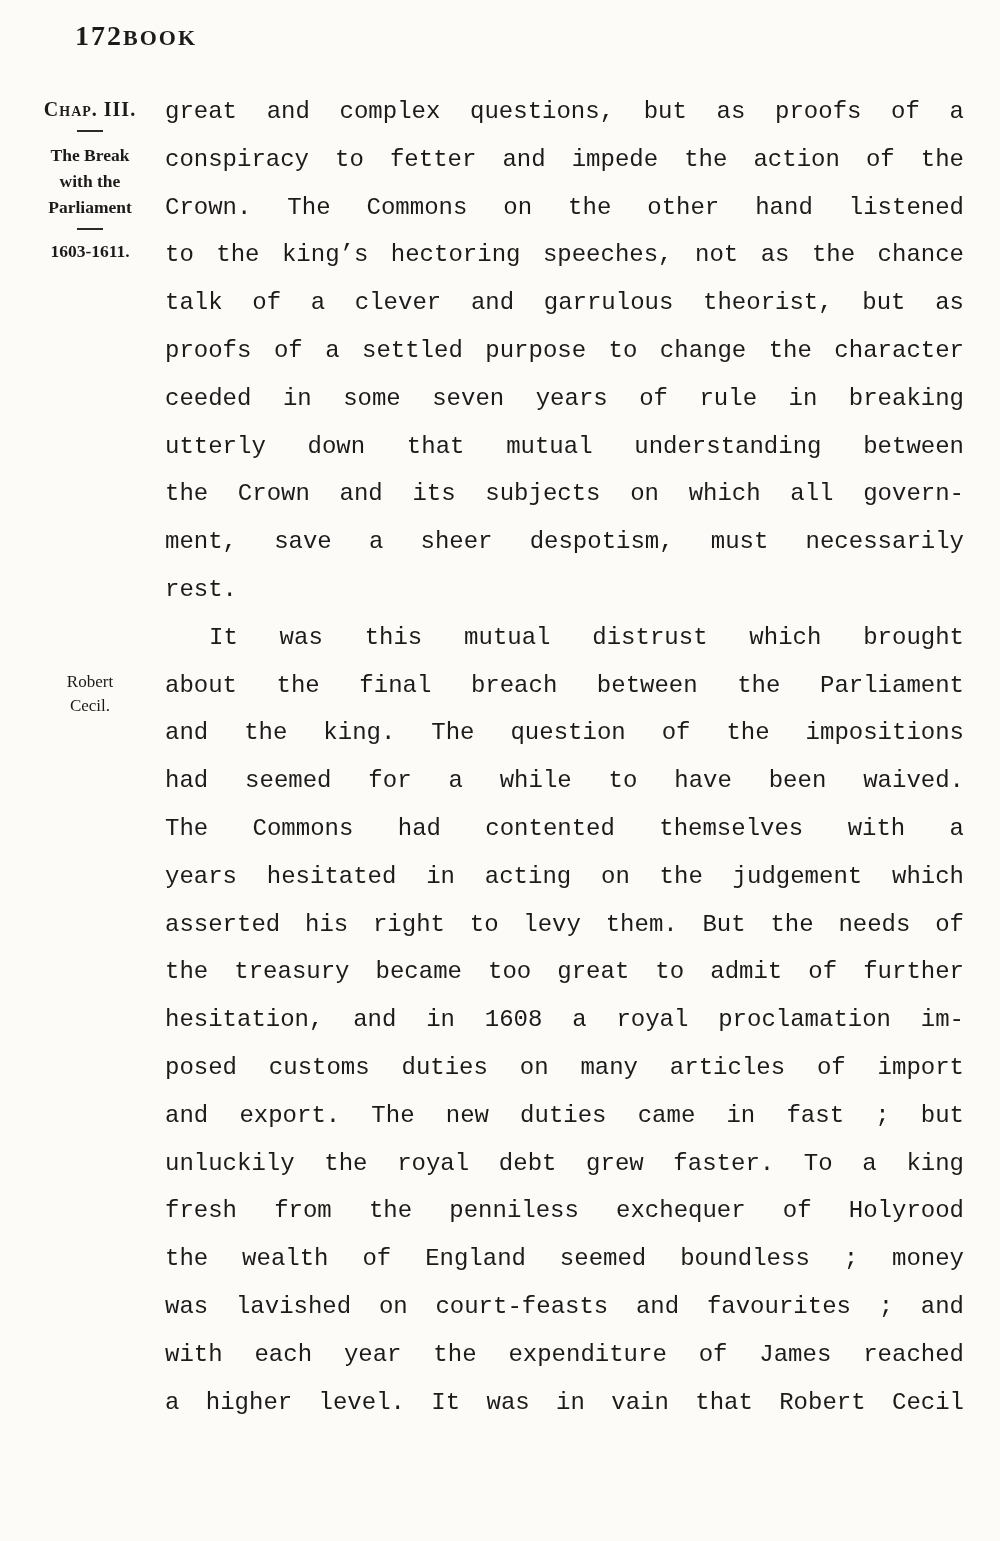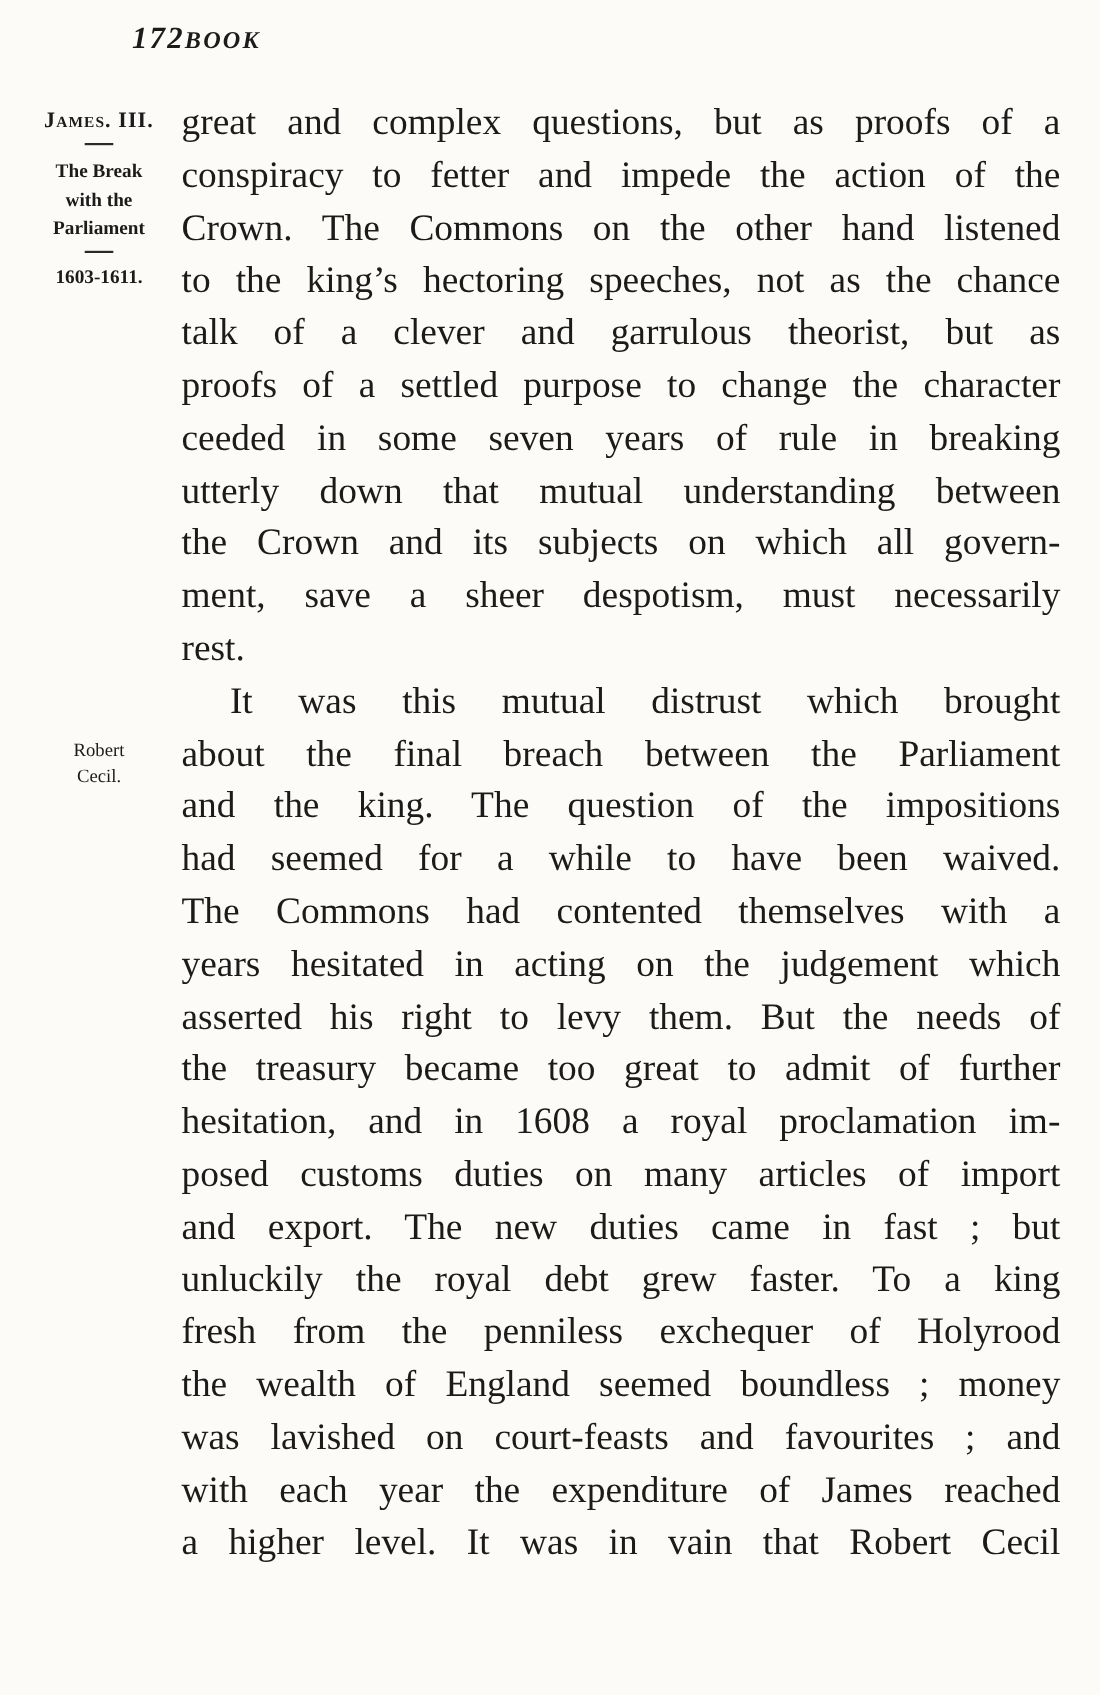--- a/index.html
+++ b/index.html
@@ -19,23 +19,22 @@
   }
 
   
   .running-head {
     position: absolute;
     top: 20px;
     left: 0;
     right: 0;
     display: flex;
     align-items: baseline;
-    padding-left: 120px;
+    padding-left: 75px;
     padding-right: 36px;
-    font-style: italic;
   }
   .pagenum {
     font-size: 28px;
     letter-spacing: 2px;
     font-weight: 600;
   }
   .running-title {
     flex: 1;
     text-align: center;
     font-size: 28px;
@@ -112,24 +111,25 @@
 
   
   .page-text {
     position: absolute;
     top: 0;
     left: 165px;
     right: 36px;
   }
   .para { margin: 0; }
   .line {
-    font-size: 34px;
+    font-size: 24px;
     line-height: 47.8px;
     text-align: justify;
     white-space: normal;
+    font-family: Liberation Mono, monospace;
   }
   .line.jl {
     text-align: justify;
     text-align-last: justify;
   }
   .line.indent {
     text-indent: 44px;
   }
 </style>
 </head>
@@ -138,21 +138,21 @@
 <div class="page">
 
   <header class="running-head">
     <span class="pagenum">172</span>
     <span class="book-label">BOOK</span>
   </header>
 
   <div class="body">
 
     <aside class="margin">
-      <div class="note note-chapter">James. III.</div>
+      <div class="note note-chapter">Chap. III.</div>
       <div class="mrule mrule-1"></div>
       <div class="note note-section">The Break with the Parliament</div>
       <div class="mrule mrule-2"></div>
       <div class="note note-dates">1603-1611.</div>
       <div class="note note-person">Robert Cecil.</div>
     </aside>
 
     <main class="page-text">
         <div class="para">
           <div class="line jl">great and complex questions, but as proofs of a</div>

